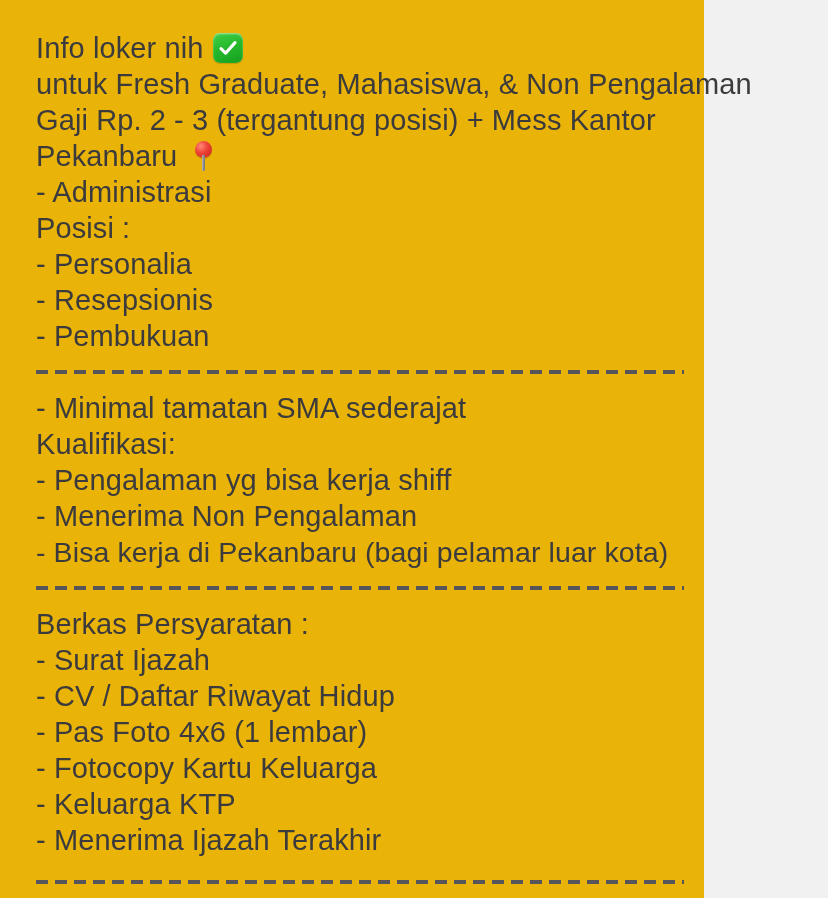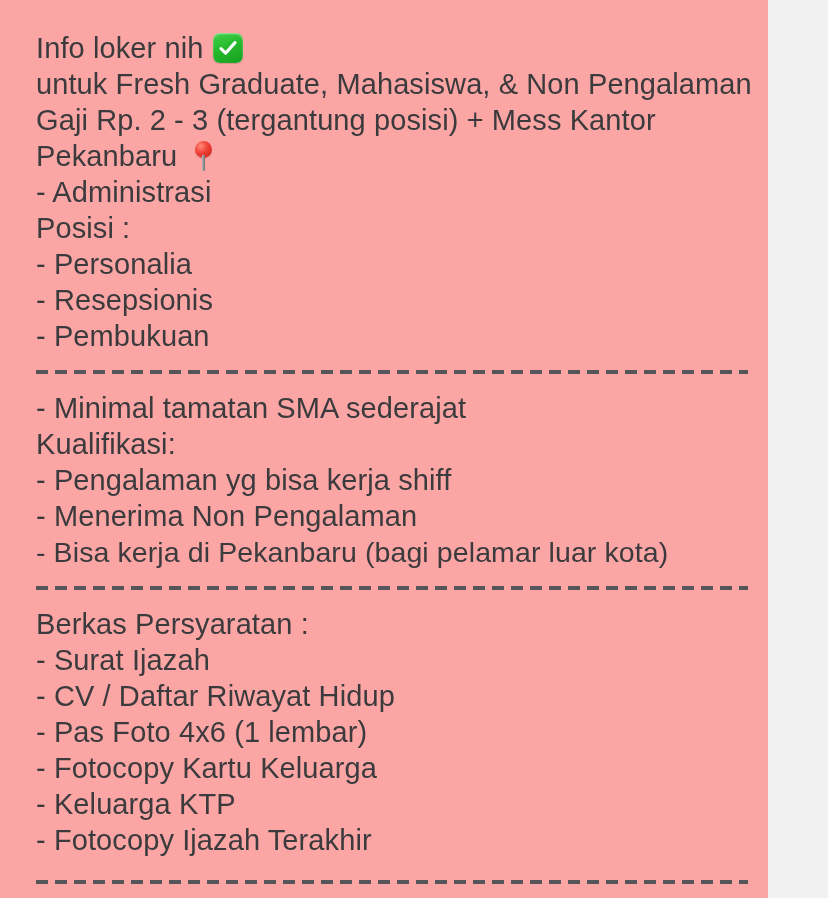--- a/index.html
+++ b/index.html
@@ -8,23 +8,23 @@
   }
   body {
     width: 828px;
     height: 898px;
     background: #f1f1f1;
     font-family: "Liberation Sans", sans-serif;
     overflow: hidden;
   }
   .poster {
     position: relative;
-    width: 768px;
+    width: 704px;
     height: 898px;
-    background: #fca5a5;
+    background: #eab308;
     box-sizing: border-box;
     padding: 30px 20px 16px 36px;
   }
   .line {
     display: flex;
     align-items: center;
     height: 36px;
     font-size: 29px;
     line-height: 36px;
     color: #3b3b3d;
@@ -186,21 +186,21 @@
   <div class="line">
     <span class="txt">- Pas Foto 4x6 (1 lembar)</span>
   </div>
   <div class="line">
     <span class="txt">- Fotocopy Kartu Keluarga</span>
   </div>
   <div class="line">
     <span class="txt">- Keluarga KTP</span>
   </div>
   <div class="line">
-    <span class="txt">- Fotocopy Ijazah Terakhir</span>
+    <span class="txt">- Menerima Ijazah Terakhir</span>
   </div>
 
   <div class="spacer6"></div>
 
   <div class="sep last">
     <span class="dashes"></span>
   </div>
 
 </div>
 

